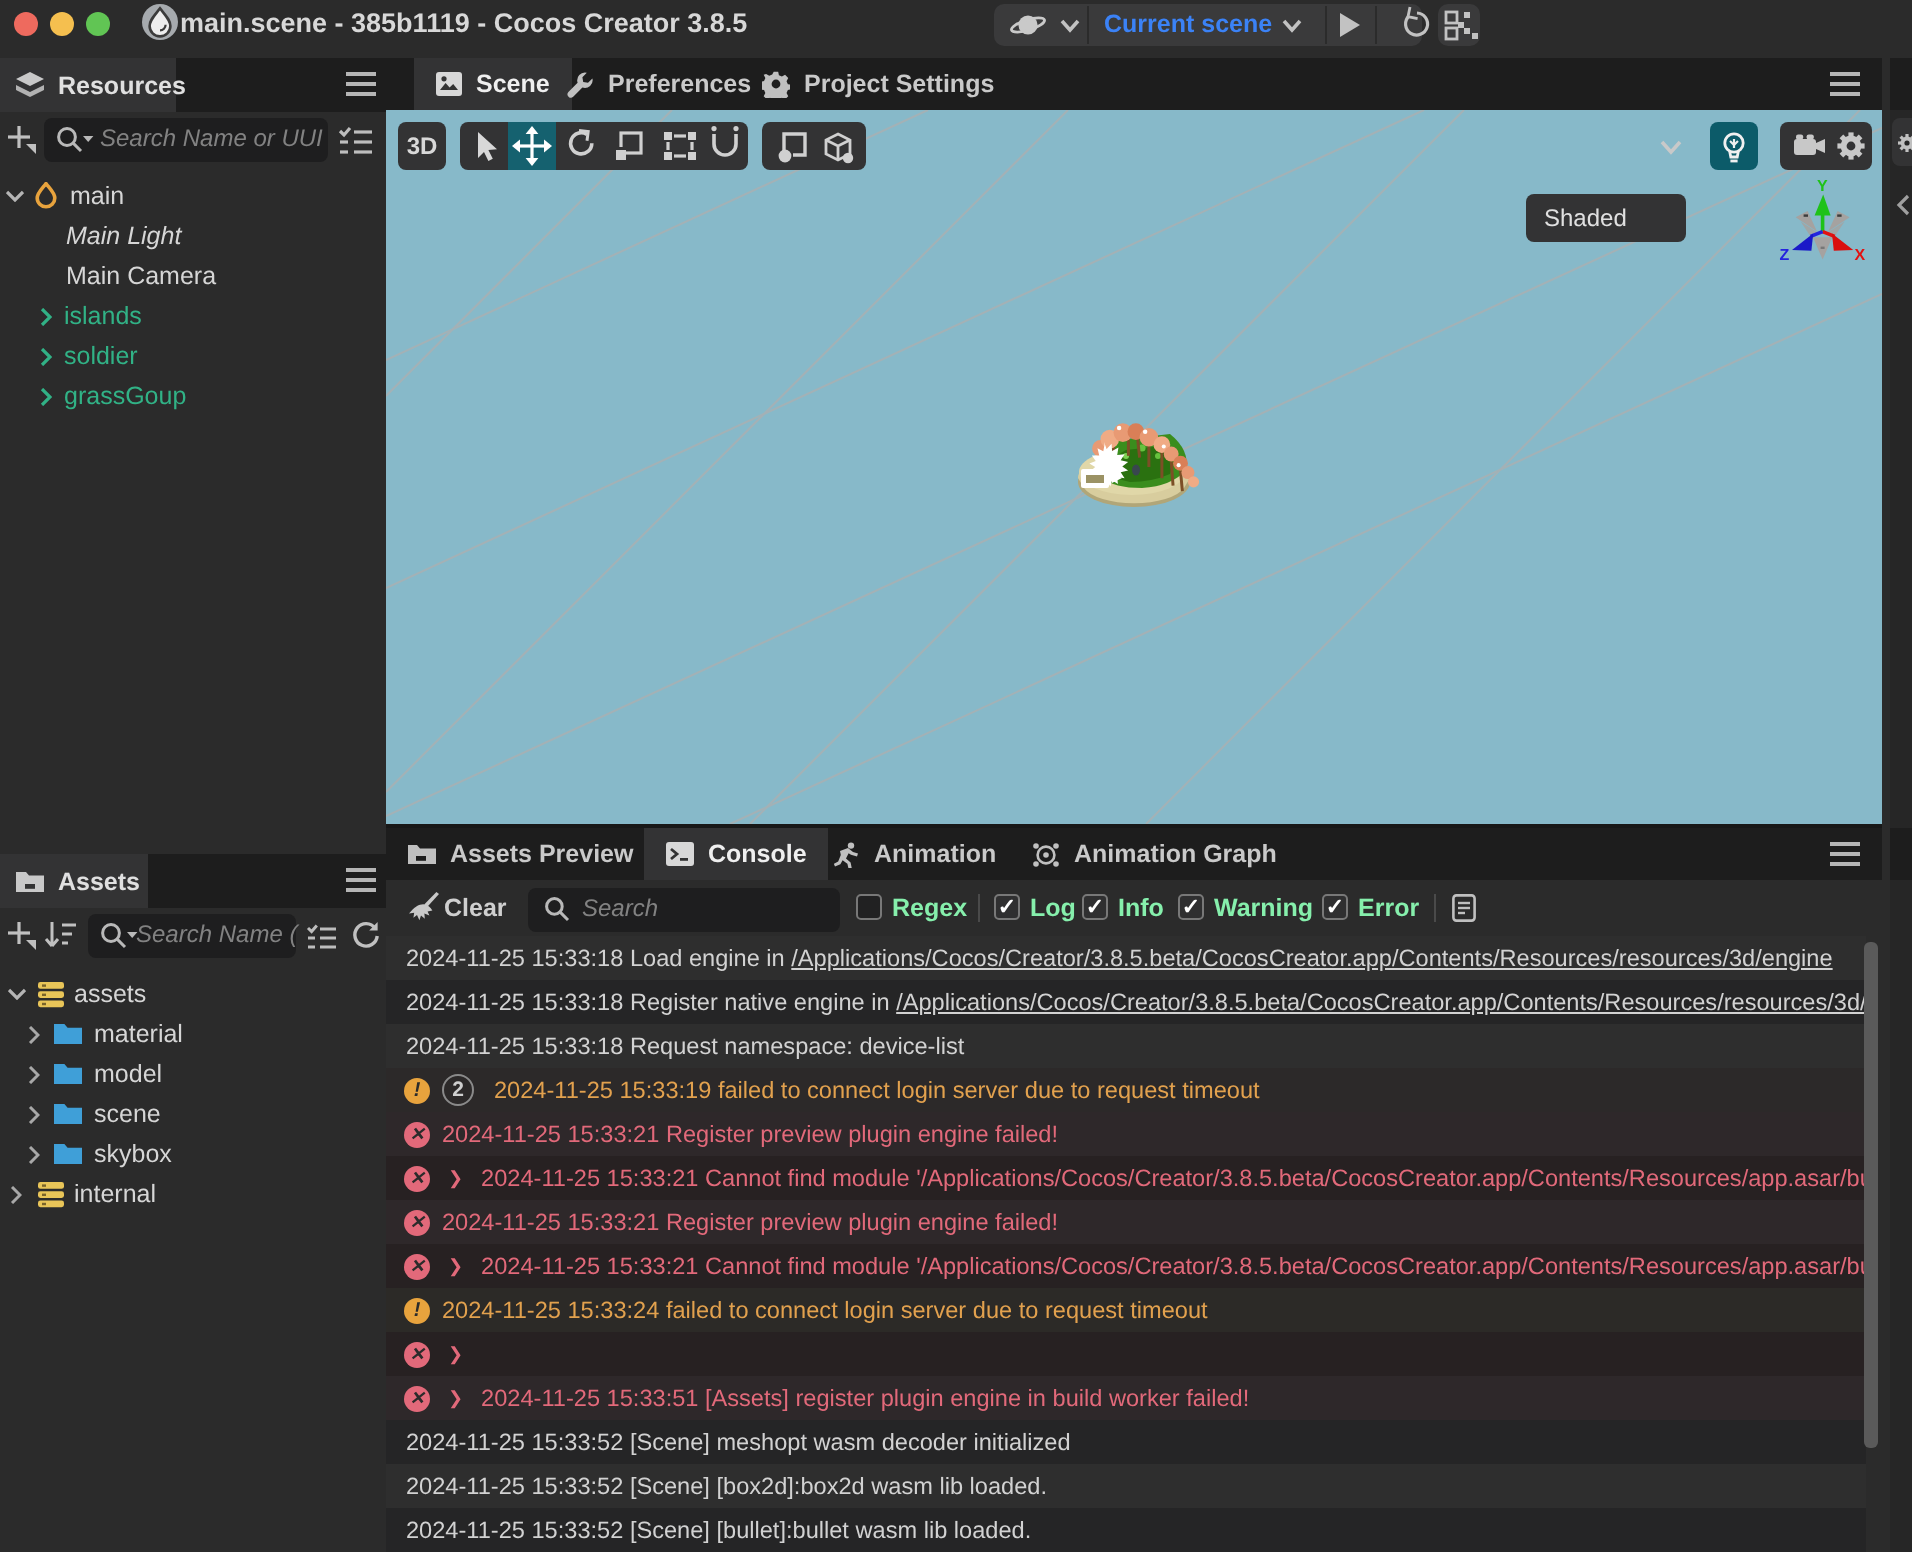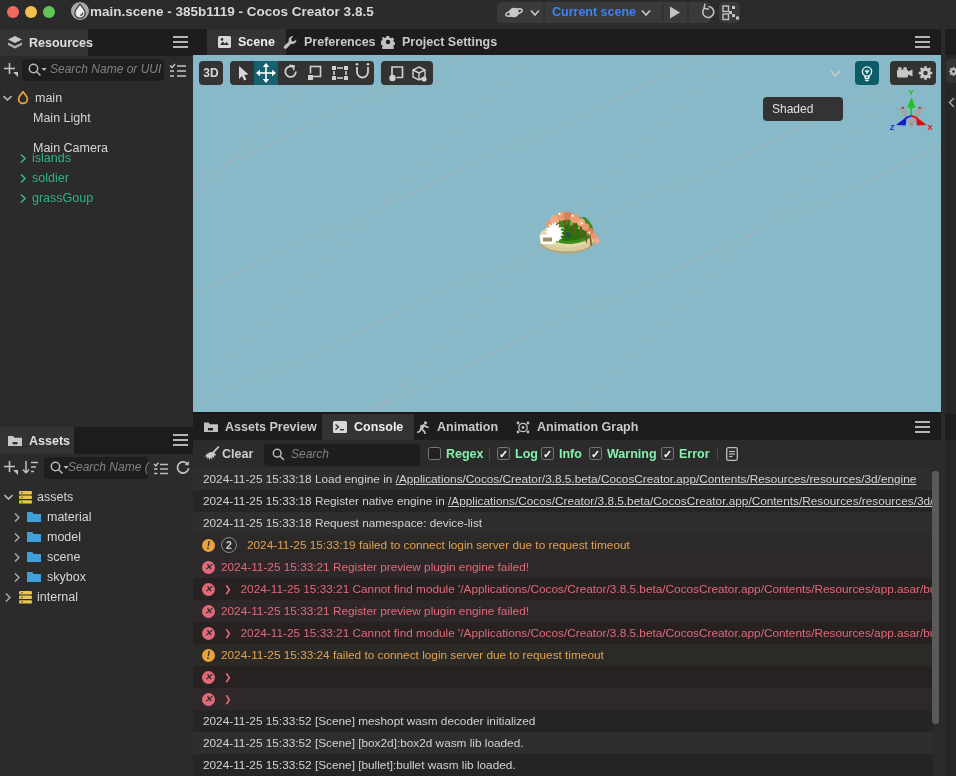--- a/index.html
+++ b/index.html
@@ -149,23 +149,23 @@
       <div class="hrow" style="top:0;">
         <svg width="9" height="6" viewBox="0 0 9 6" style="margin-left:3px;">
             <path d="M0.5 1 l4 4 4-4" fill="none" stroke="#b5b5b5" stroke-width="1.6"></path>
           </svg>
         <svg width="12" height="14" viewBox="0 0 12 14" style="margin-left:5px;">
             <path d="M6 0.8 C8.2 3.6 10.4 5.6 10.4 8 a4.4 4.4 0 0 1 -8.8 0 C1.6 5.6 3.8 3.6 6 0.8Z" fill="none" stroke="#e8a33d" stroke-width="1.8"></path>
           </svg>
         <span style="margin-left:6px;">main</span>
         </div>
       <div class="hrow" style="top:20px;">
-          <span style="margin-left:33px;">Main Light</span>
-        </div>
-      <div class="hrow" style="top:40px;margin-top:10px;">
+          <span style="margin-left:33px;font-style:italic;">Main Light</span>
+        </div>
+      <div class="hrow" style="top:40px;">
           <span style="margin-left:33px;">Main Camera</span>
         </div>
       <div class="hrow" style="top:60px;">
           <svg width="6" height="9" viewBox="0 0 6 9" style="margin-left:20px;">
             <path d="M1 0.5 l4 4 -4 4" fill="none" stroke="#31b286" stroke-width="1.6"></path>
           </svg>
           <span class="grn" style="margin-left:6px;">islands</span>
         </div>
       <div class="hrow" style="top:80px;">
           <svg width="6" height="9" viewBox="0 0 6 9" style="margin-left:20px;">
@@ -604,20 +604,21 @@
             <i class="icon-warn"></i>
             <span>2024-11-25 15:33:24 failed to connect login server due to request timeout</span>
           </div>
         <div class="crow ce" style="top:198px; background:#272122;">
             <i class="icon-err"></i>
             <span class="chev">❯</span>
           </div>
         <div class="crow ce" style="top:220px; background:#2e282a;">
             <i class="icon-err"></i>
             <span class="chev">❯</span>
+            <span>2024-11-25 15:33:51 [Assets] register plugin engine in build worker failed!</span>
           </div>
         <div class="crow" style="top:242px; background:#252526;">
             <span style="margin-left:10px;">2024-11-25 15:33:52 [Scene] meshopt wasm decoder initialized</span>
           </div>
         <div class="crow" style="top:264px; background:#2e2e2e;">
             <span style="margin-left:10px;">2024-11-25 15:33:52 [Scene] [box2d]:box2d wasm lib loaded.</span>
           </div>
         <div class="crow" style="top:286px; background:#252526;">
             <span style="margin-left:10px;">2024-11-25 15:33:52 [Scene] [bullet]:bullet wasm lib loaded.</span>
           </div>

